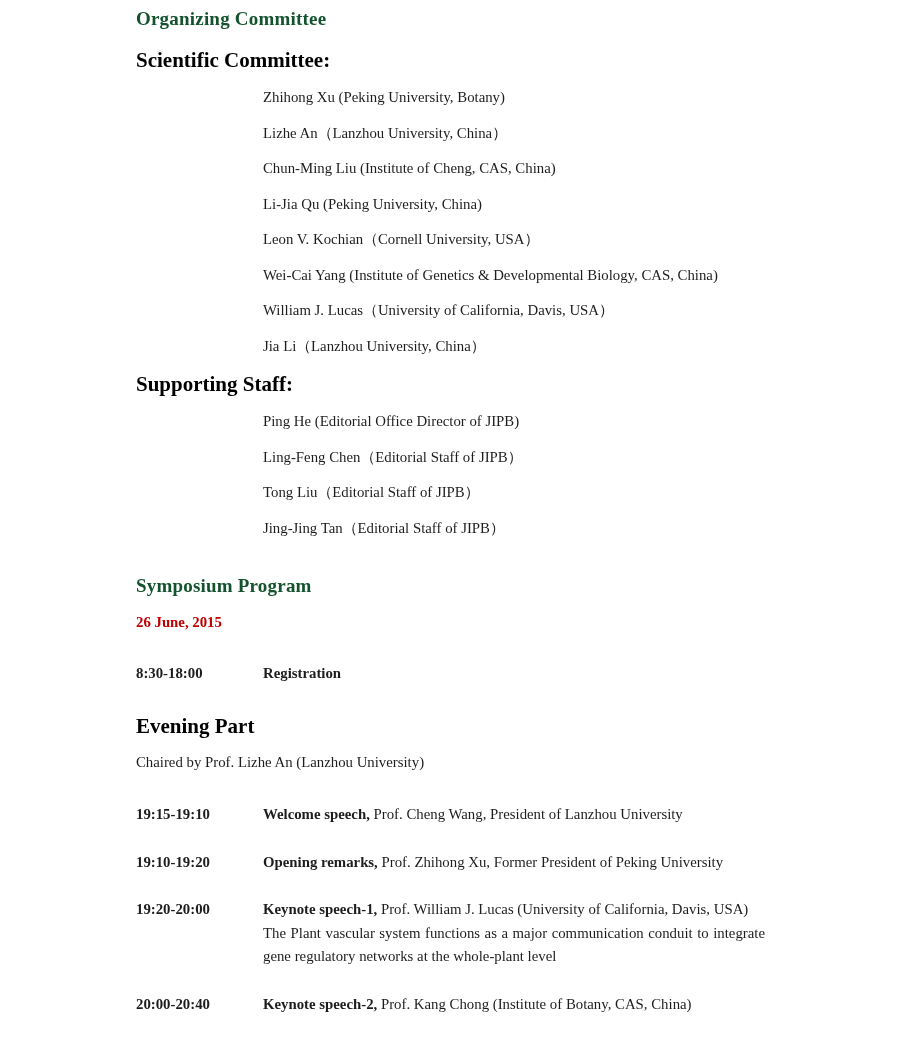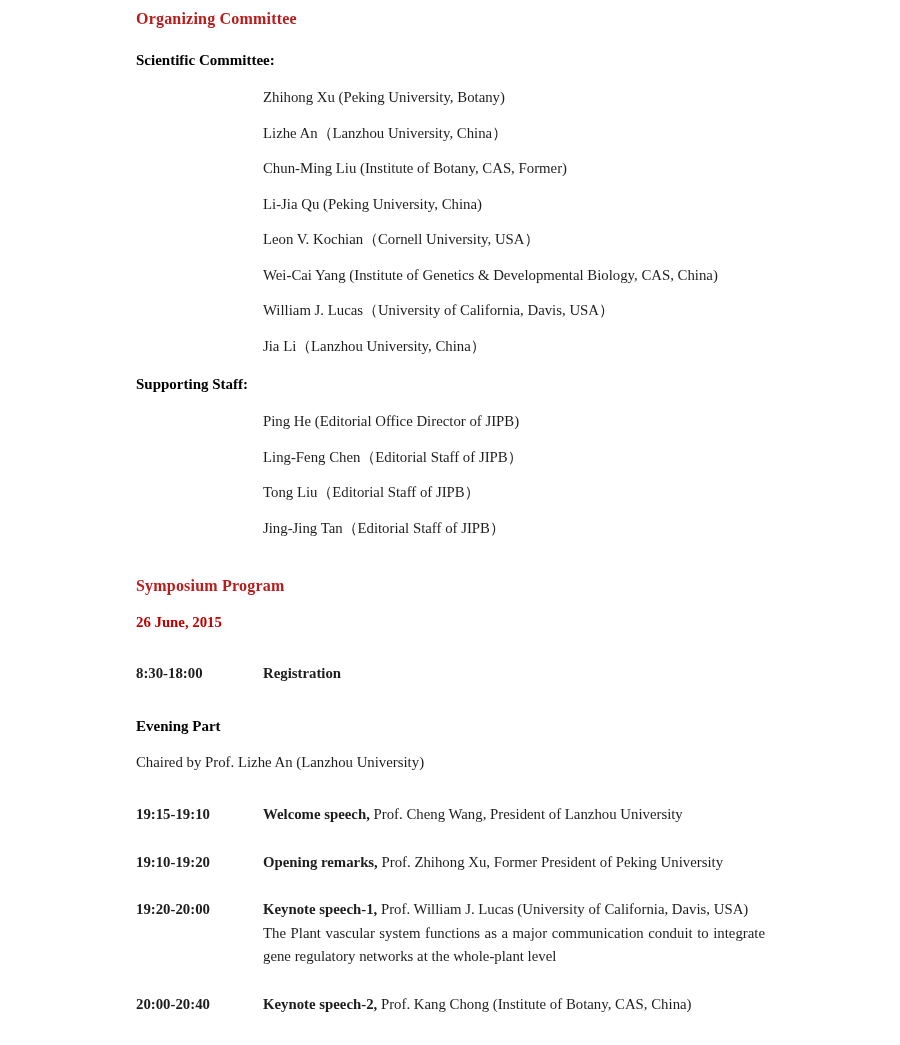--- a/index.html
+++ b/index.html
@@ -11,31 +11,31 @@
     font-size: 14.8px;
     color: #1d1d1d;
     overflow: hidden;
   }
   .page {
     box-sizing: border-box;
     width: 900px;
     padding: 6px 135px 0 136px;
   }
   .h1 {
-    font-size: 16px;
+    font-size: 19px;
     font-weight: bold;
-    color: #b91c1c;
+    color: #14532d;
     line-height: 26px;
     letter-spacing: 0.2px;
   }
   #org-title { margin: 0 0 18px 0; }
   #program-title { margin: 33px 0 12px 0; }
   .subheading {
     font-weight: bold;
-    font-size: 15px;
+    font-size: 21px;
     color: #000000;
     line-height: 20px;
     margin: 16px 0 16px 0;
   }
   .member {
     padding-left: 127px;
     line-height: 23.5px;
     margin-bottom: 12px;
     white-space: nowrap;
   }
@@ -69,21 +69,21 @@
 <body>
 
 <div class="page">
 
   <div class="h1" id="org-title">Organizing Committee</div>
 
   <div class="subheading">Scientific Committee:</div>
 
   <div class="member">Zhihong Xu (Peking University, Botany)</div>
   <div class="member">Lizhe An（Lanzhou University, China）</div>
-  <div class="member">Chun-Ming Liu (Institute of Botany, CAS, Former)</div>
+  <div class="member">Chun-Ming Liu (Institute of Cheng, CAS, China)</div>
   <div class="member">Li-Jia Qu (Peking University, China)</div>
   <div class="member">Leon V. Kochian（Cornell University, USA）</div>
   <div class="member">Wei-Cai Yang (Institute of Genetics &amp; Developmental Biology, CAS, China)</div>
   <div class="member">William J. Lucas（University of California, Davis, USA）</div>
   <div class="member">Jia Li（Lanzhou University, China）</div>
 
   <div class="subheading">Supporting Staff:</div>
 
   <div class="member">Ping He (Editorial Office Director of JIPB)</div>
   <div class="member">Ling-Feng Chen（Editorial Staff of JIPB）</div>

